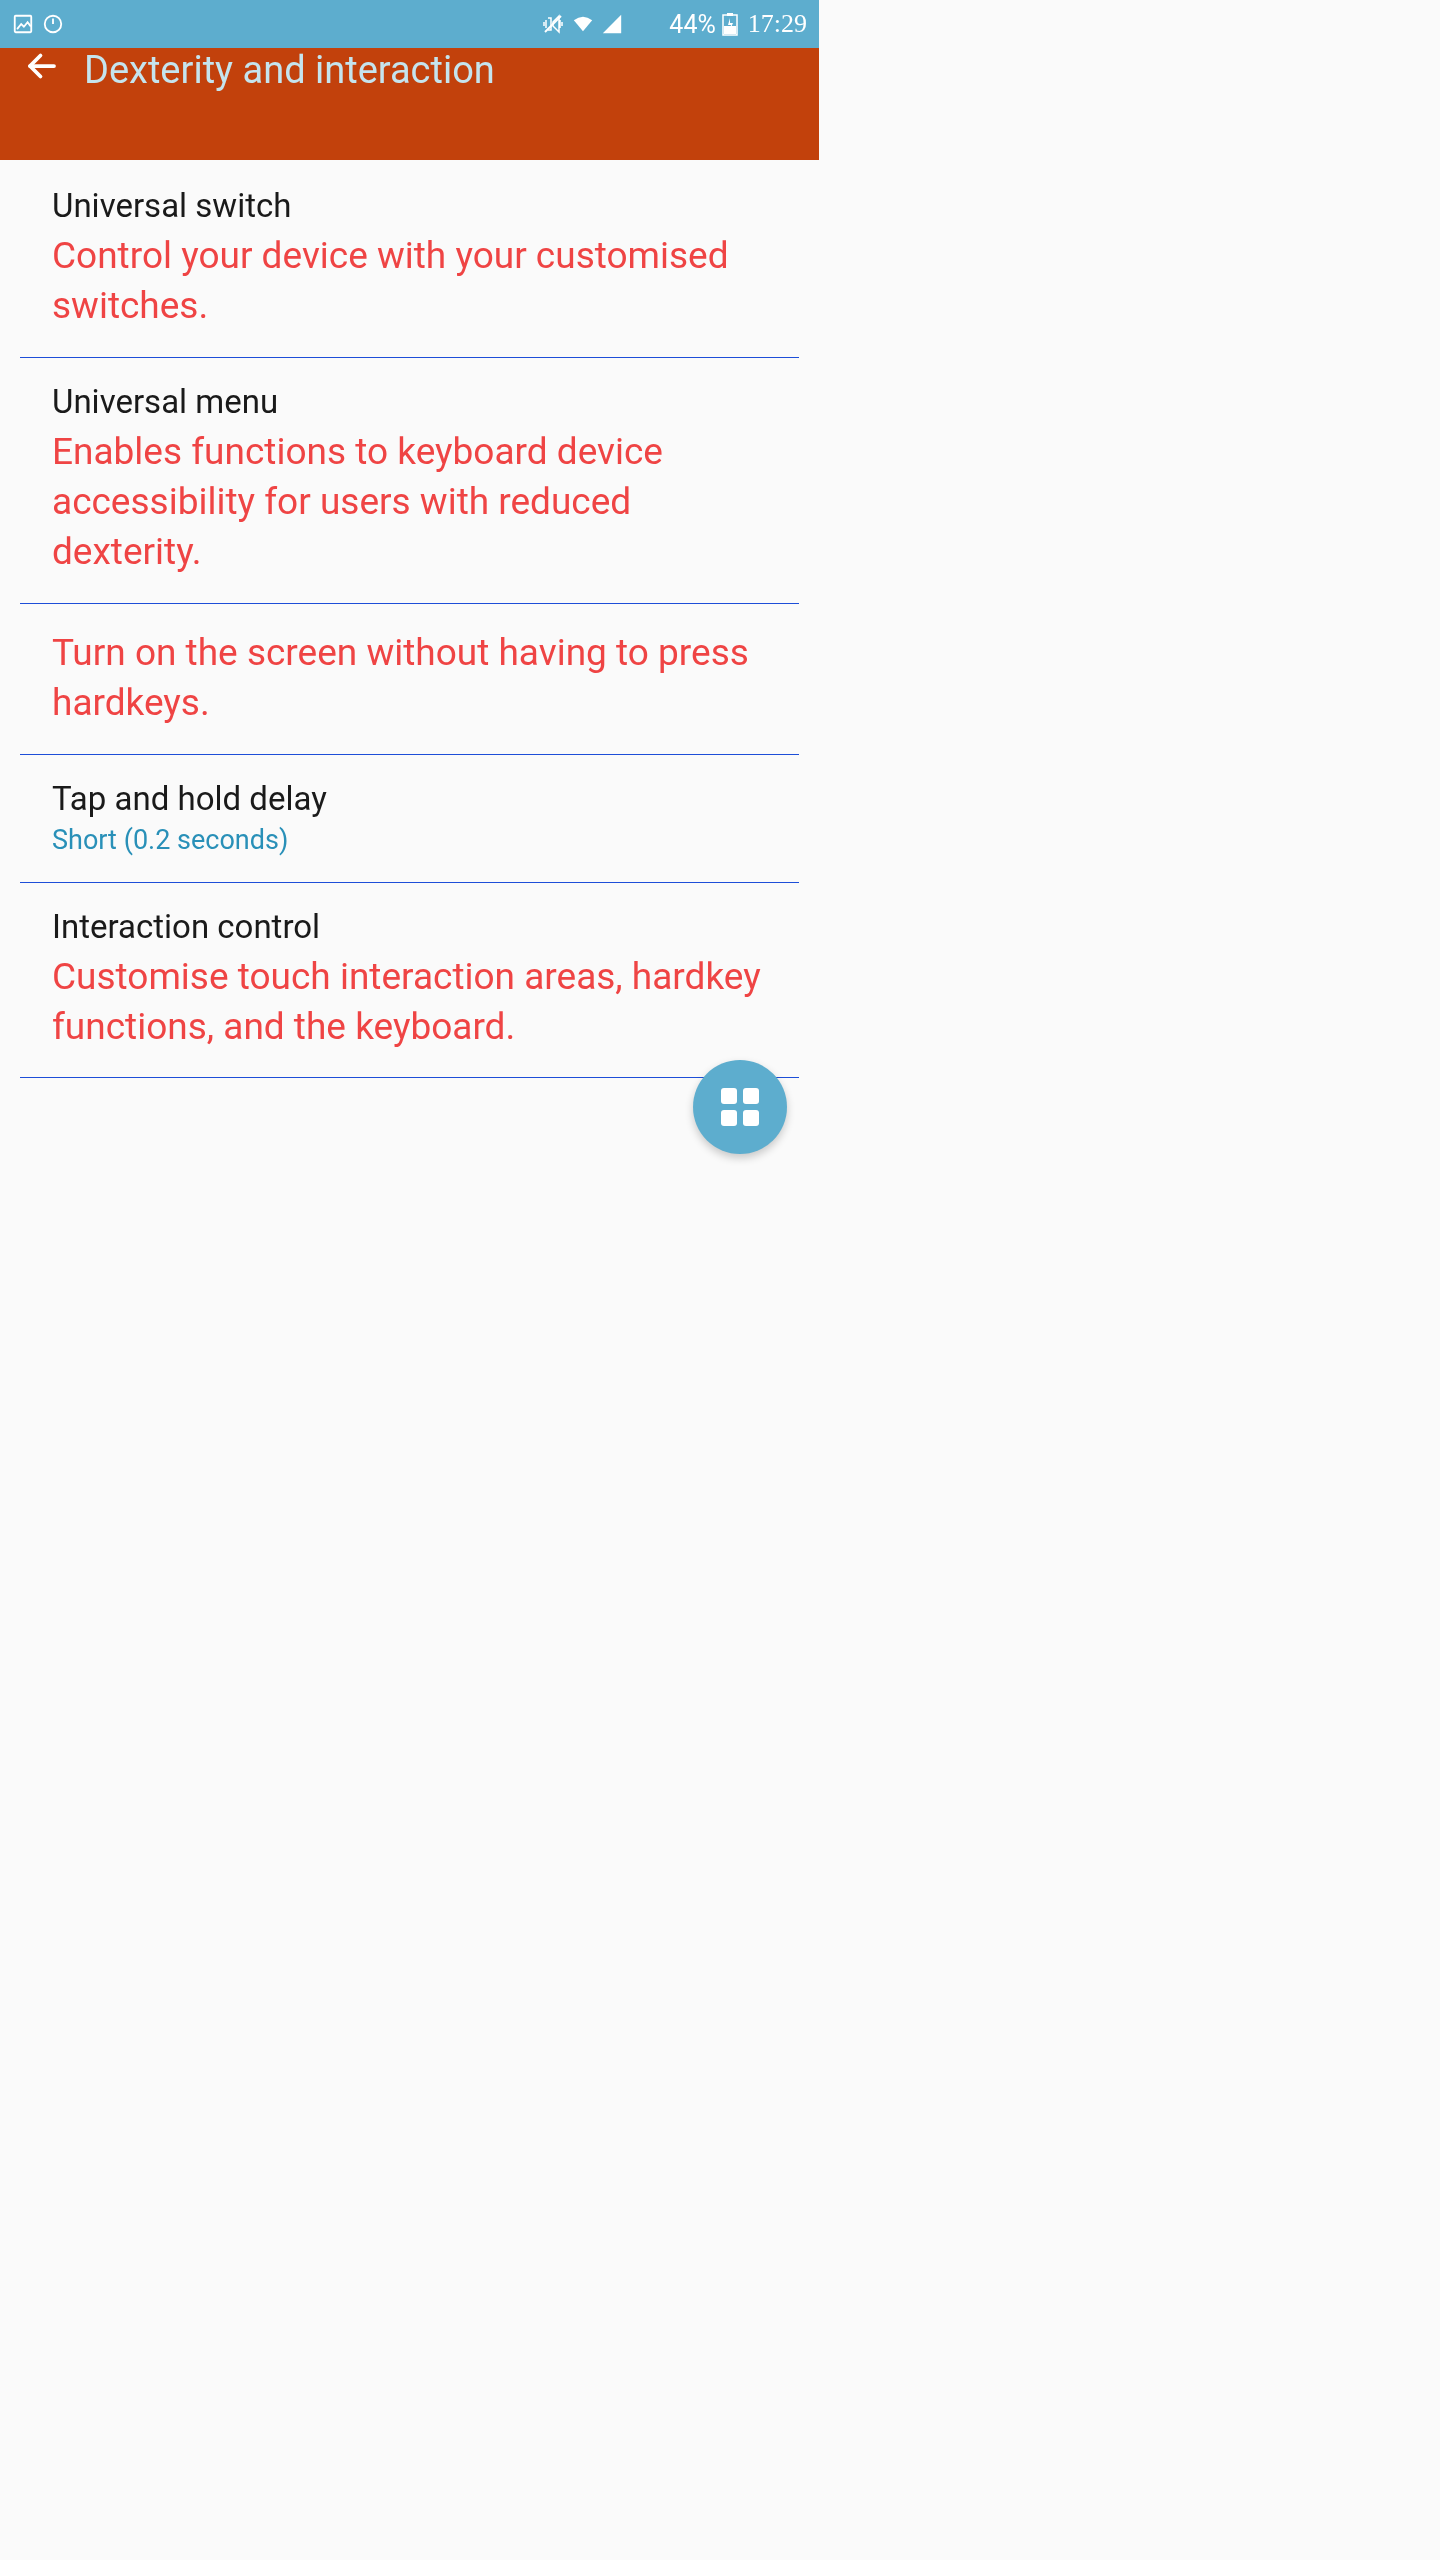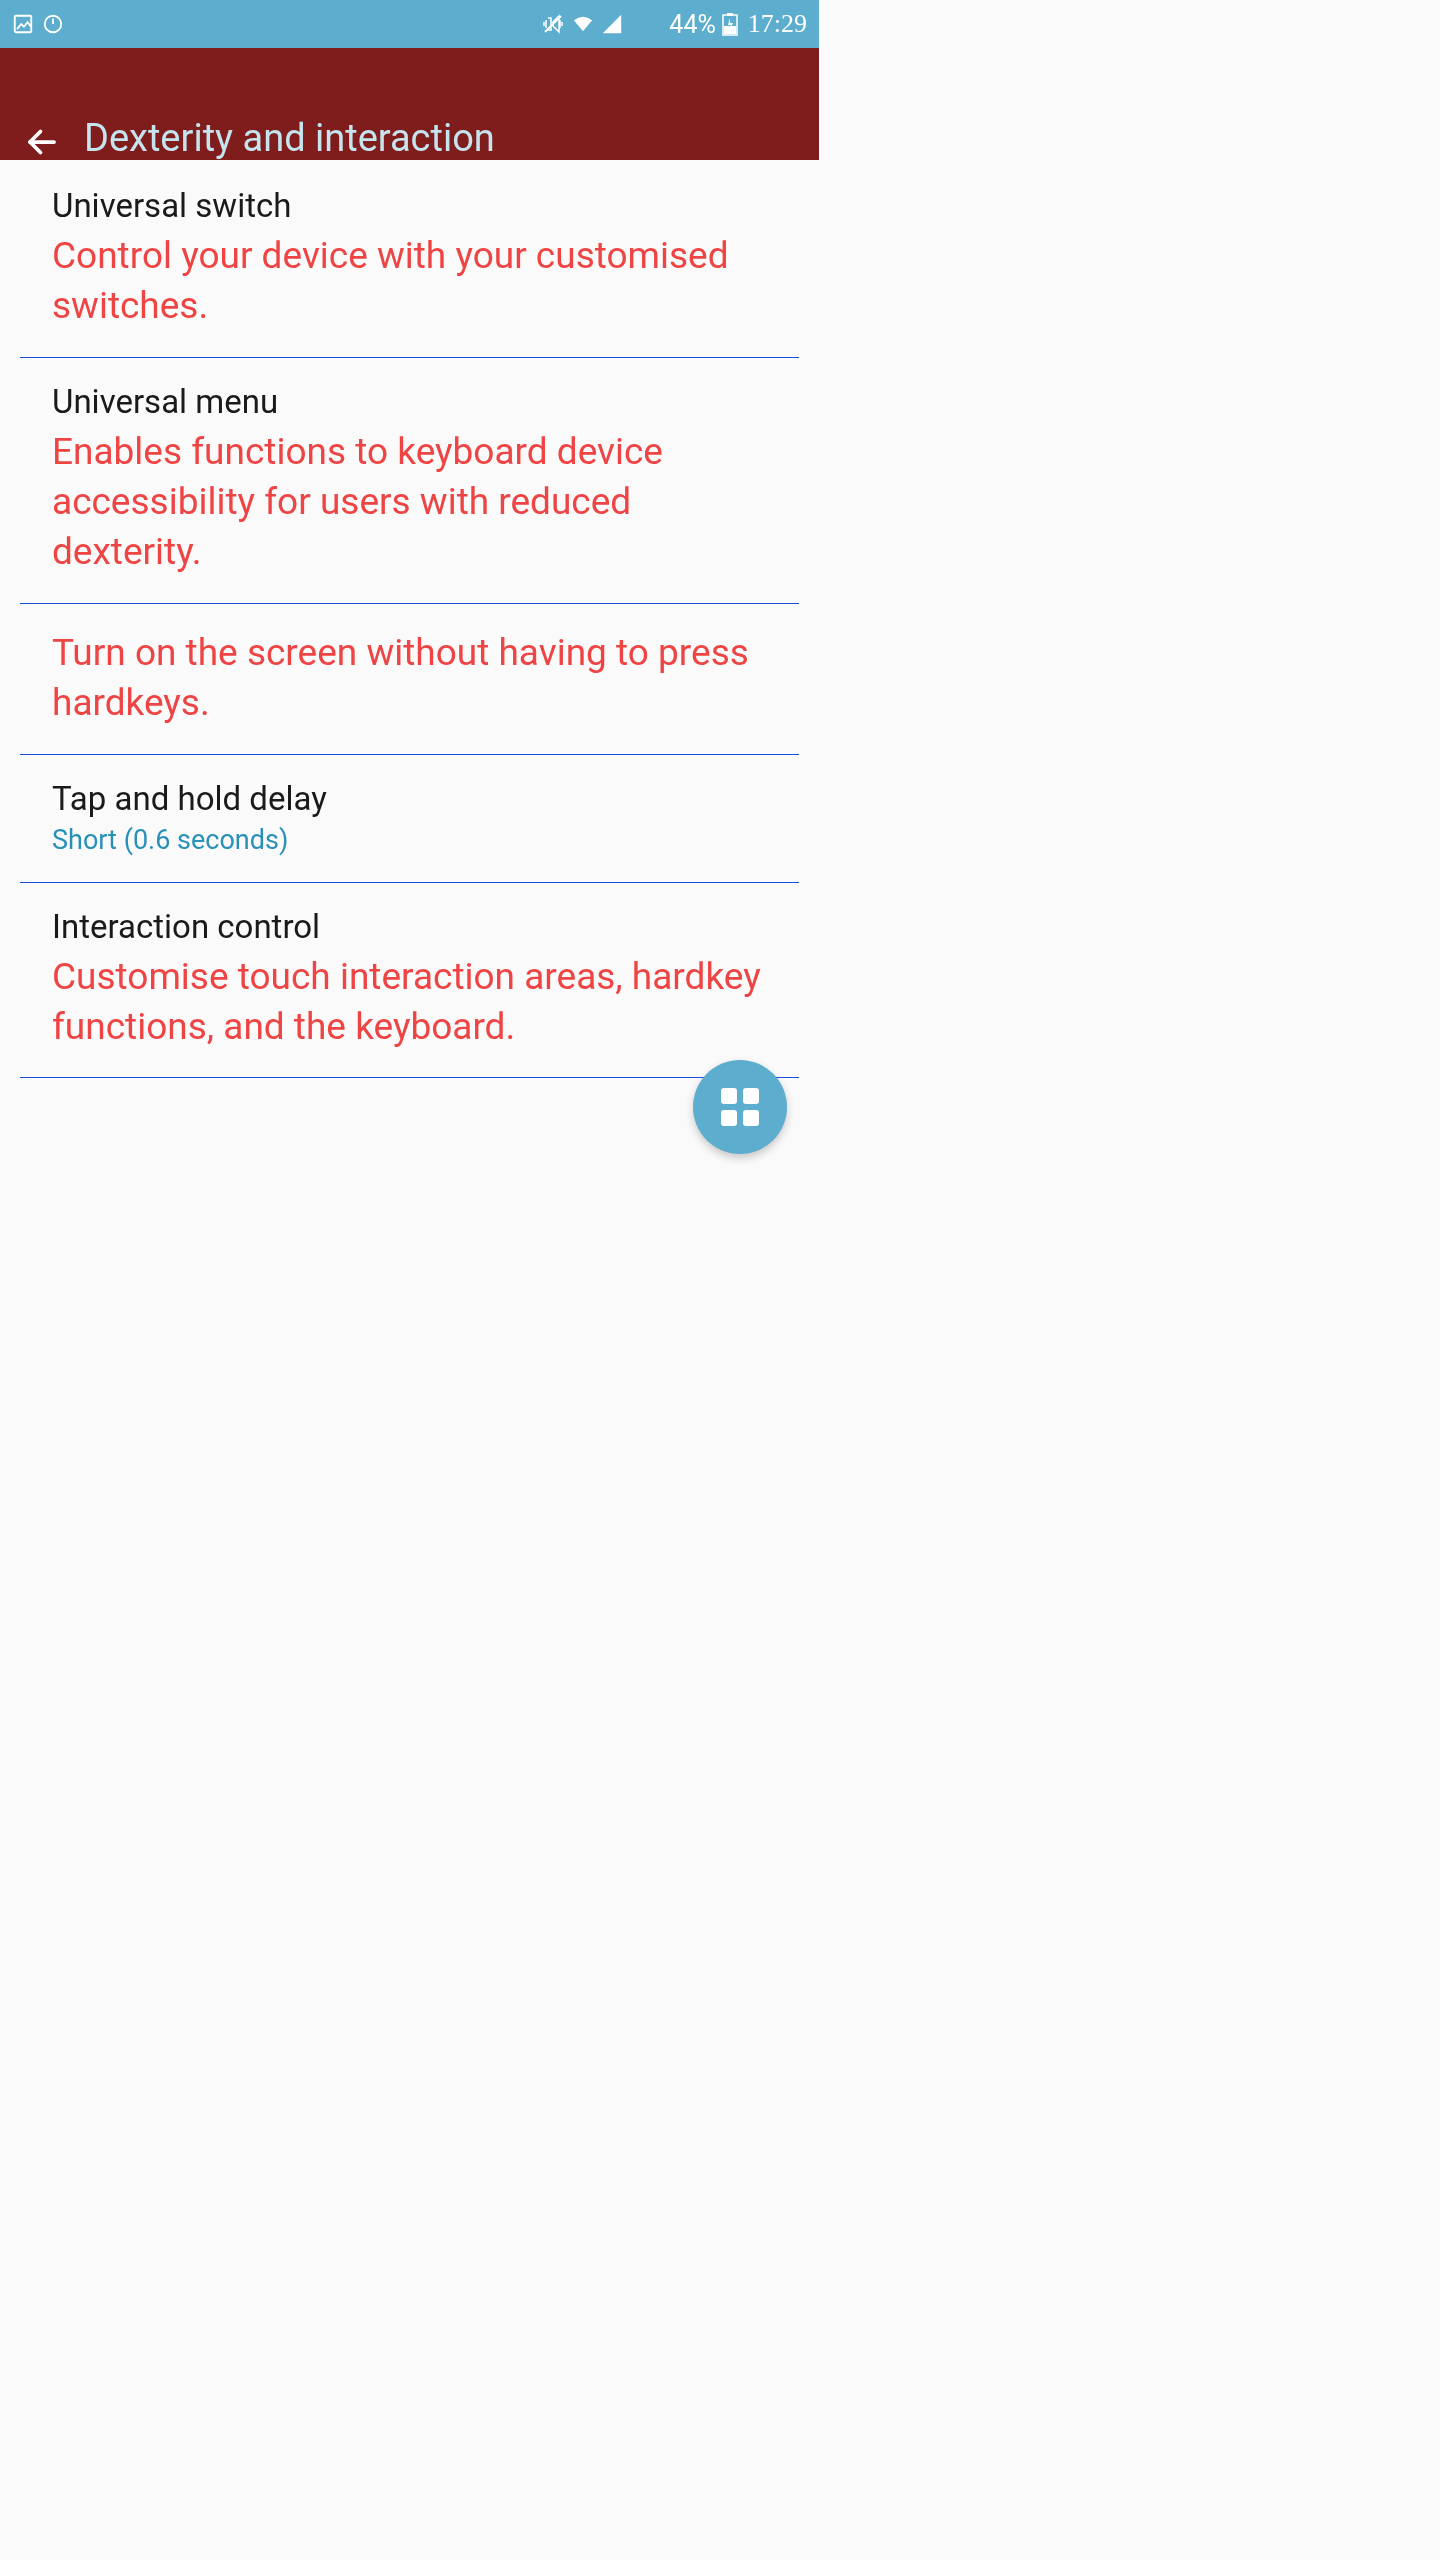--- a/index.html
+++ b/index.html
@@ -45,23 +45,23 @@
       margin-left: 40px;
     }
     .time-text {
       font-size: 26px;
       font-weight: 400;
       margin-left: 4px;
       font-family: Liberation Serif, serif;
     }
     .app-bar {
       height: 112px;
-      background: #7f1d1d;
-      display: flex;
-      align-items: flex-end;
+      background: #c2410c;
+      display: flex;
+      align-items: flex-start;
       padding: 0 24px;
       gap: 24px;
     }
     .back-arrow {
       display: flex;
       align-items: center;
       justify-content: center;
     }
     .app-title {
       font-size: 38px;
@@ -187,21 +187,21 @@
   </div>
   <div class="list-item">
     <div class="list-title">Universal menu</div>
     <div class="list-subtitle">Enables functions to keyboard device accessibility for users with reduced dexterity.</div>
   </div>
   <div class="list-item">
     <div class="list-subtitle">Turn on the screen without having to press hardkeys.</div>
   </div>
   <div class="list-item">
     <div class="list-title">Tap and hold delay</div>
-    <div class="list-value">Short (0.6 seconds)</div>
+    <div class="list-value">Short (0.2 seconds)</div>
   </div>
   <div class="list-item">
     <div class="list-title">Interaction control</div>
     <div class="list-subtitle">Customise touch interaction areas, hardkey functions, and the keyboard.</div>
   </div>
 </div>
 
 <div class="fab">
   <div class="fab-grid">
     <div class="fab-dot"></div>

